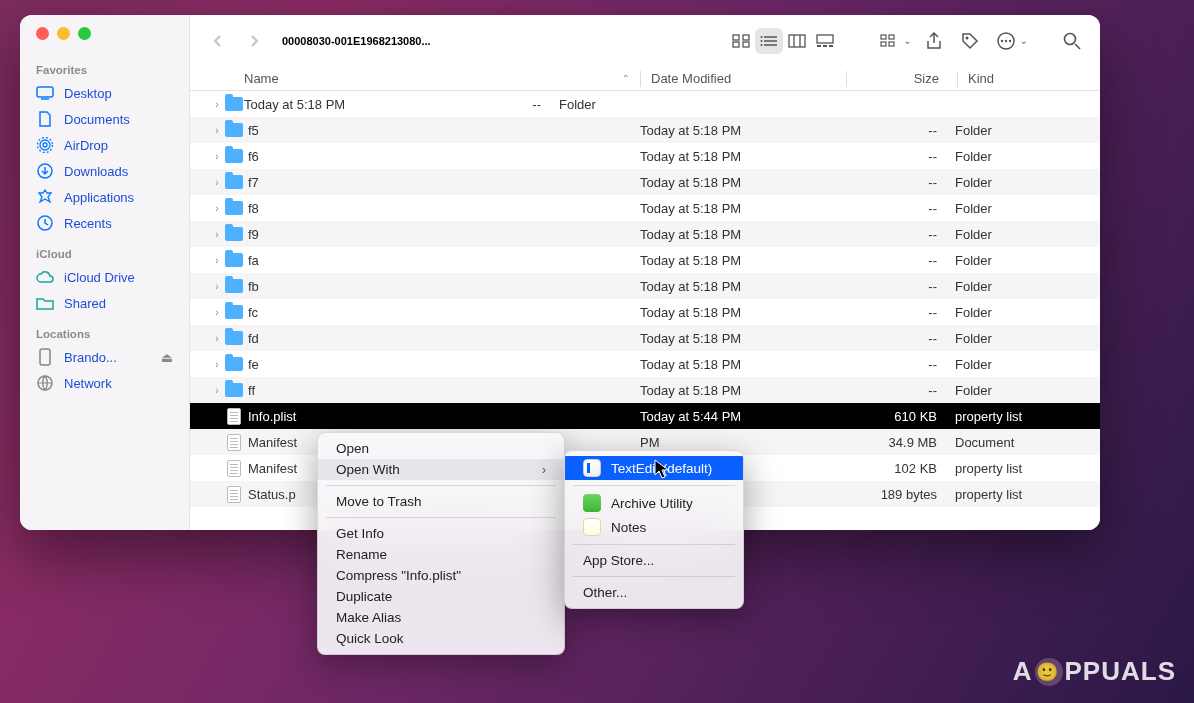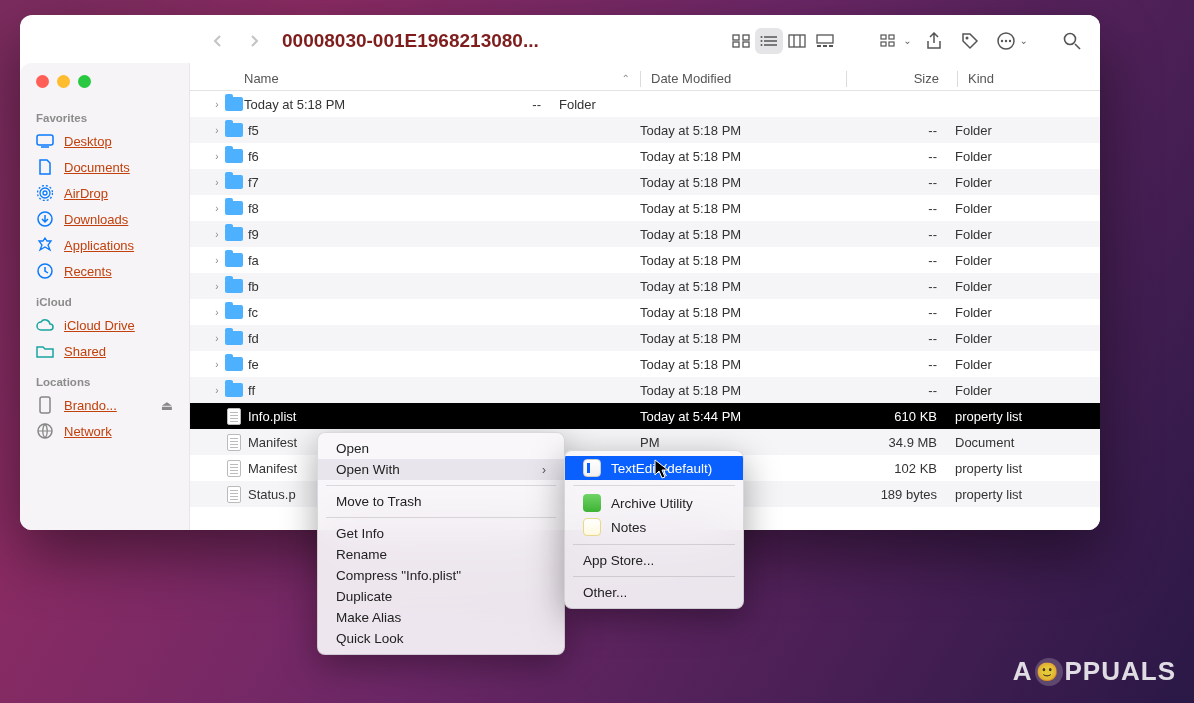--- a/index.html
+++ b/index.html
@@ -1,33 +1,33 @@
 <!DOCTYPE html>
 <html><head>
 <meta charset="utf-8">
 <style>
   * { box-sizing: border-box; margin: 0; padding: 0; font-family: -apple-system, BlinkMacSystemFont, "Helvetica Neue", sans-serif; }
   body { width: 1194px; height: 703px; background: linear-gradient(120deg,#7a2c5e 0%,#8a2b63 20%,#6b2766 50%,#2a1846 100%); overflow: hidden; position: relative; }
   .window { position:absolute; top:15px; left:20px; width:1080px; height:515px; background:#fff; border-radius:12px; box-shadow:0 25px 60px rgba(0,0,0,.45); display:flex; overflow:visible;}
-  .sidebar { width:170px; background:rgba(244,242,245,.85); backdrop-filter:blur(20px); border-top-left-radius:12px; border-bottom-left-radius:12px; padding:12px 0 0 0; font-size:13px; color:#3c3c3c; border-right:1px solid rgba(0,0,0,.06);margin-top:48px;}
+  .sidebar { width:170px; background:rgba(244,242,245,.85); backdrop-filter:blur(20px); border-top-left-radius:12px; border-bottom-left-radius:12px; padding:12px 0 0 0; font-size:13px; color:#3c3c3c; border-right:1px solid rgba(0,0,0,.06);}
   .traffic { display:flex; gap:8px; padding:0 0 12px 16px;}
   .dot{width:13px;height:13px;border-radius:50%;}
   .dot.red{background:#ff5f57;}
   .dot.yel{background:#febc2e;}
   .dot.grn{background:#28c840;}
   .section-title{color:#8c8c8c;font-size:11.5px;font-weight:600;padding:12px 16px 4px;}
   .sb-item{display:flex;align-items:center;gap:10px;padding:4px 16px;cursor:default;}
   .sb-item .ic{width:18px;height:18px;display:flex;align-items:center;justify-content:center;color:#0a7bff;}
-  .sb-item span.lbl{color:#c2410c;text-decoration:underline;}
+  .sb-item span.lbl{color:#1d4ed8;}
   .sb-item .chev{margin-left:auto;color:#888;}
   .content{flex:1;display:flex;flex-direction:column;background:#fff;border-top-right-radius:12px;border-bottom-right-radius:12px;}
   .toolbar{height:52px;display:flex;align-items:center;padding:0 14px;gap:8px;border-bottom:1px solid transparent;}
   .tb-btn{width:28px;height:26px;display:flex;align-items:center;justify-content:center;border-radius:6px;color:#555;}
   .tb-btn.disabled{color:#c3c3c3;}
-  .tb-title{font-size:19px;font-weight:600;color:#7f1d1d;margin:0 6px;white-space:nowrap;}
+  .tb-title{font-size:11px;font-weight:600;color:#000000;margin:0 6px;white-space:nowrap;}
   .tb-group{display:flex;align-items:center;gap:4px;}
   .tb-seg{display:flex;background:transparent;border-radius:6px;}
   .tb-seg .tb-btn.active{background:#e5e5e7;}
   .tb-spacer{flex:1;}
   .mini-chev{font-size:10px;color:#666;margin-left:-4px;}
   .headers{display:flex;align-items:center;height:24px;border-bottom:1px solid #e3e3e3;font-size:13px;color:#555;background:#fff;padding-left:20px;}
   .col-name{flex:0 0 430px;display:flex;align-items:center;gap:0;padding-left:34px;}
   .col-date{flex:0 0 205px;}
   .col-size{flex:0 0 110px;text-align:right;padding-right:18px;}
   .col-kind{flex:1;}

